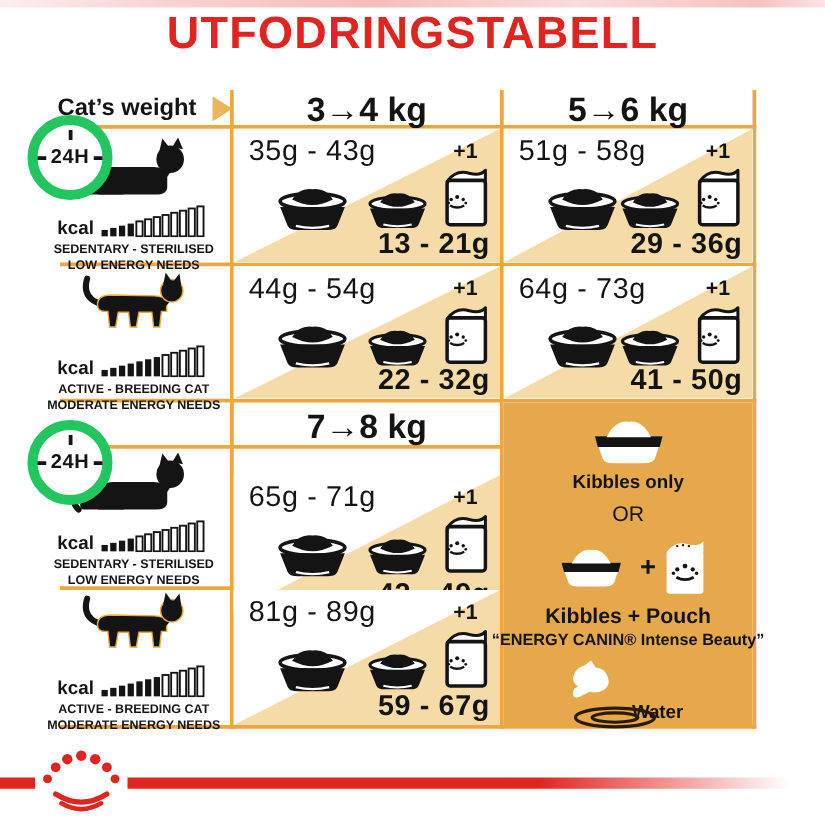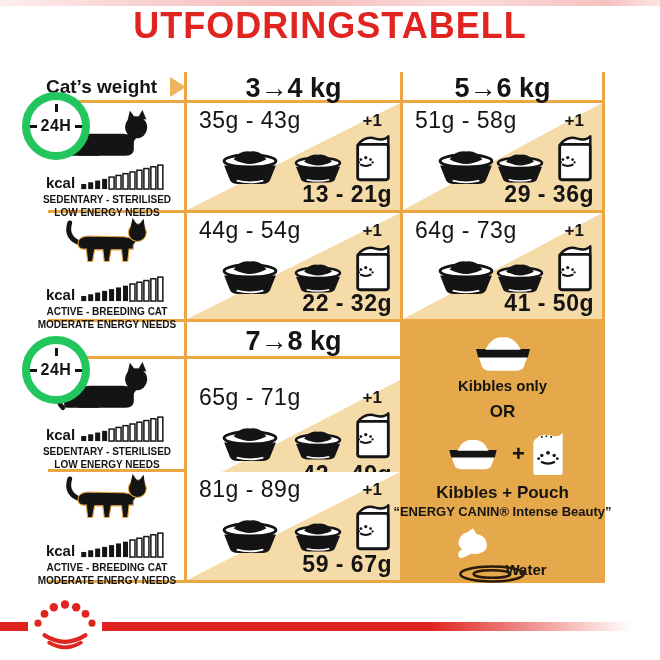--- a/index.html
+++ b/index.html
@@ -61,21 +61,21 @@
   .plusone{position:absolute;right:18px;top:8px;font-size:17px;font-weight:700;}
   .mixgroup{position:absolute;right:8px;top:30px;width:106px;height:52px;}
   .mix-pouch{position:absolute;right:0;top:0;}
   .mix-bowl{position:absolute;left:0;top:18px;}
   .wet{position:absolute;right:8px;bottom:2px;font-size:23px;font-weight:700;letter-spacing:.5px;}
   
   .panel{position:absolute;left:403px;top:322px;width:199px;height:258px;background:#E5A84B;
     display:flex;flex-direction:column;align-items:center;}
   .p-bowl1{margin-top:10px;}
   .p-kibbles{font-size:15px;font-weight:700;margin-top:3px;}
-  .p-or{font-size:17px;font-weight:700;margin-top:8px;}
+  .p-or{font-size:17px;font-weight:400;margin-top:8px;}
   .p-mixrow{display:flex;align-items:center;margin-top:8px;}
   .p-plus{font-size:22px;font-weight:800;margin:0 5px;}
   .p-mix1{font-size:17px;font-weight:700;margin-top:5px;}
   .p-mix2{font-size:13px;font-weight:700;margin-top:1px;white-space:nowrap;}
   .watergrp{position:relative;width:190px;height:60px;margin-top:3px;}
   .wg-cat{position:absolute;left:44px;top:0;}
   .wg-txt{position:absolute;left:98px;top:15px;font-size:15px;font-weight:700;margin-top:24px;}
   .wg-puddle{position:absolute;left:42px;top:42px;}
   
   .f-seg{position:absolute;left:0;top:622px;width:28px;height:9px;background:#E0241F;}

